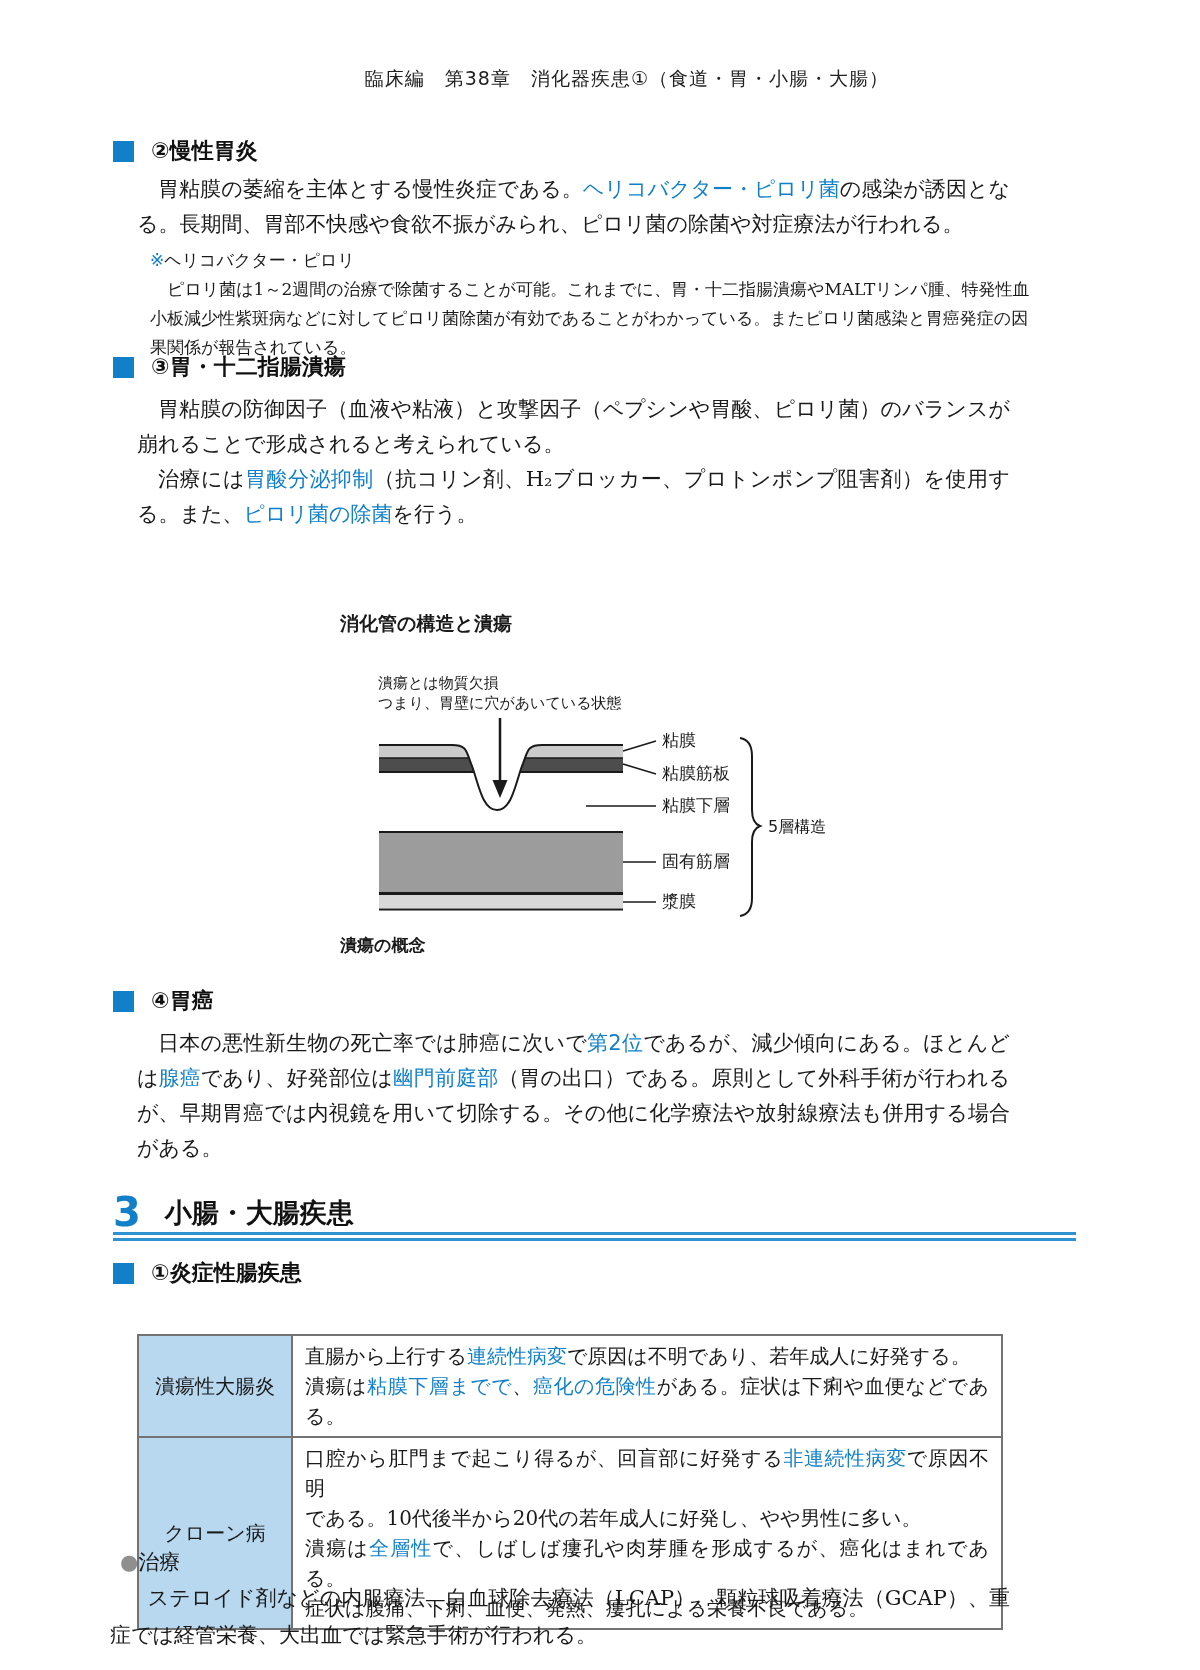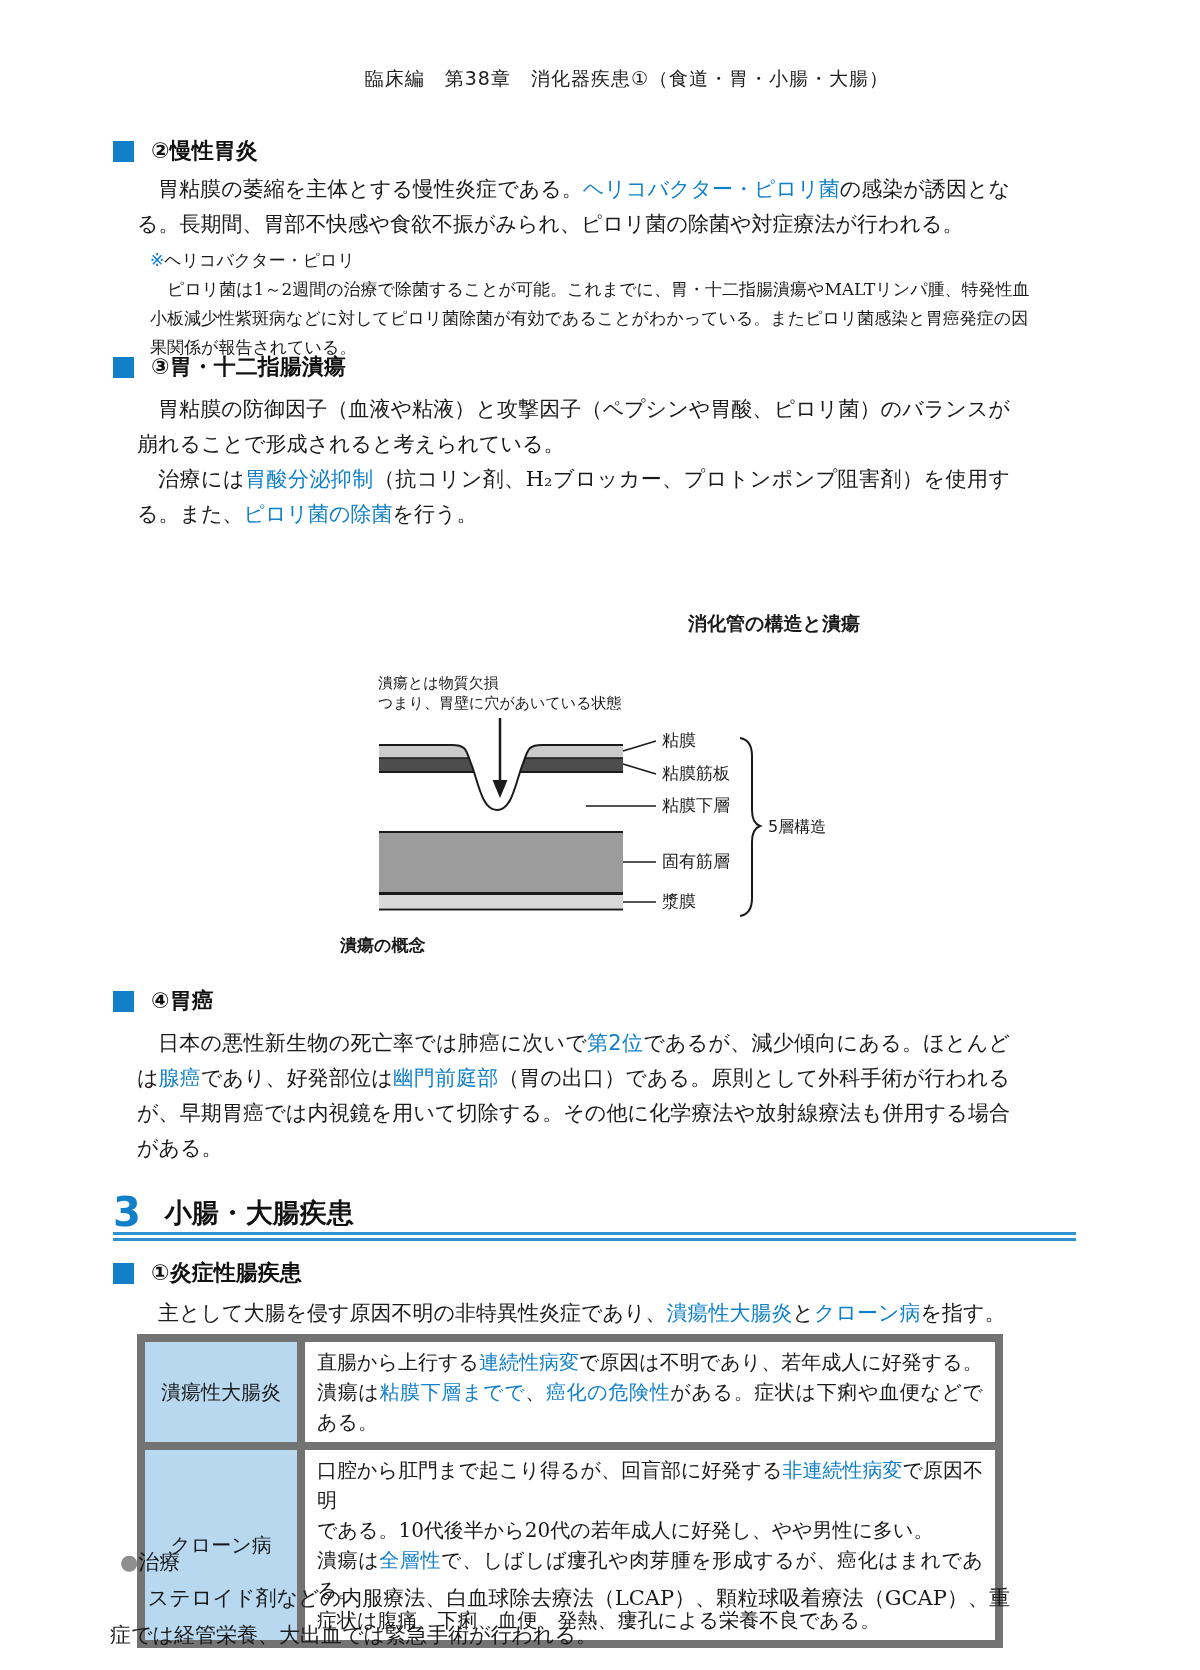--- a/index.html
+++ b/index.html
@@ -15,38 +15,38 @@
 
   .par{position:absolute;left:137px;width:873px;font-size:21px;line-height:35px;text-align:justify;}
   .ppar{font-size:21px;line-height:35px;text-align:justify;margin:0;}
   .indent{text-indent:1em;}
   .acc{font-family:"DejaVu Sans",sans-serif;}
 
   .note{position:absolute;left:150px;width:880px;font-size:17px;line-height:29px;}
   .note-title{font-family:"DejaVu Sans",sans-serif;}
 
   .fig{position:absolute;left:340px;top:608px;width:520px;}
-  .fig-title{height:52px;text-align:right;font-family:"DejaVu Sans",sans-serif;
+  .fig-title{height:52px;text-align:left;font-family:"DejaVu Sans",sans-serif;
              font-weight:bold;font-size:19px;line-height:30px;}
   .fig-caption{font-family:"DejaVu Sans",sans-serif;font-weight:bold;
              font-size:17px;margin-top:2px;}
   svg text{font-family:"DejaVu Sans",sans-serif;fill:#1a1a1a;}
   .ann{font-size:15px;}
   .lbl{font-size:17px;}
   .brlbl{font-size:16px;}
 
   .bigblk{position:absolute;left:113px;display:flex;align-items:center;gap:24px;}
   .bignum{font-family:"DejaVu Sans",sans-serif;font-weight:bold;font-size:40px;line-height:1;color:#1280c8;}
   .bigtitle{font-family:"DejaVu Sans",sans-serif;font-weight:bold;font-size:27px;line-height:1;color:#111;}
   .rule2{position:absolute;left:113px;width:975px;height:3px;
          border-top:3px solid #2e93d0;border-bottom:3px solid #2e93d0;}
 
   .ibd-table{position:absolute;left:137px;top:1334px;width:866px;border-collapse:collapse;
          font-size:20px;line-height:30px;}
-  .ibd-table th,.ibd-table td{border:8px solid #737373;}
+  .ibd-table th,.ibd-table td{border:2px solid #737373;}
   .ibd-table th{background:#b8d8ef;width:150px;font-weight:normal;text-align:center;
          font-family:"DejaVu Serif",serif;color:#1a1a1a;}
   .ibd-table td{padding:5px 12px;text-align:justify;}
   .tl{margin:0;}
 
   .bullet-row{position:absolute;left:120px;font-size:21px;}
   .bullet{color:#8f8f8f;font-family:"DejaVu Sans",sans-serif;}
   .treat-par{position:absolute;left:110px;width:900px;font-size:21px;line-height:37px;
          text-indent:1.8em;text-align:justify;}
 </style>
@@ -130,21 +130,20 @@
   <div class="bigblk" style="top:1192px;">
     <span class="bignum">3</span>
     <span class="bigtitle">小腸・大腸疾患</span>
   </div>
   <div class="rule2" style="top:1232px;"></div>
 
   <div class="h2blk" style="top:1262px;">
     <span class="sq"></span>
     <span class="h2t">①炎症性腸疾患</span>
   </div>
-  <div class="par indent" style="top:1296px;"><span>主として大腸を侵す原因不明の非特異性炎症であり、</span><span class="acc" style="color: rgb(18, 128, 200);">潰瘍性大腸炎</span><span>と</span><span class="acc" style="color: rgb(18, 128, 200);">クローン病</span><span>を指す。</span></div>
 
   <table class="ibd-table">
     <tbody>
         <tr>
       <th>潰瘍性大腸炎</th>
       <td>
         <div class="tl"><span>直腸から上行する</span><span class="acc" style="color: rgb(18, 128, 200);">連続性病変</span><span>で原因は不明であり、若年成人に好発する。</span></div>
         <div class="tl"><span>潰瘍は</span><span class="acc" style="color: rgb(18, 128, 200);">粘膜下層までで</span><span>、</span><span class="acc" style="color: rgb(18, 128, 200);">癌化の危険性</span><span>がある。症状は下痢や血便などである。</span></div>
       </td>
     </tr>

